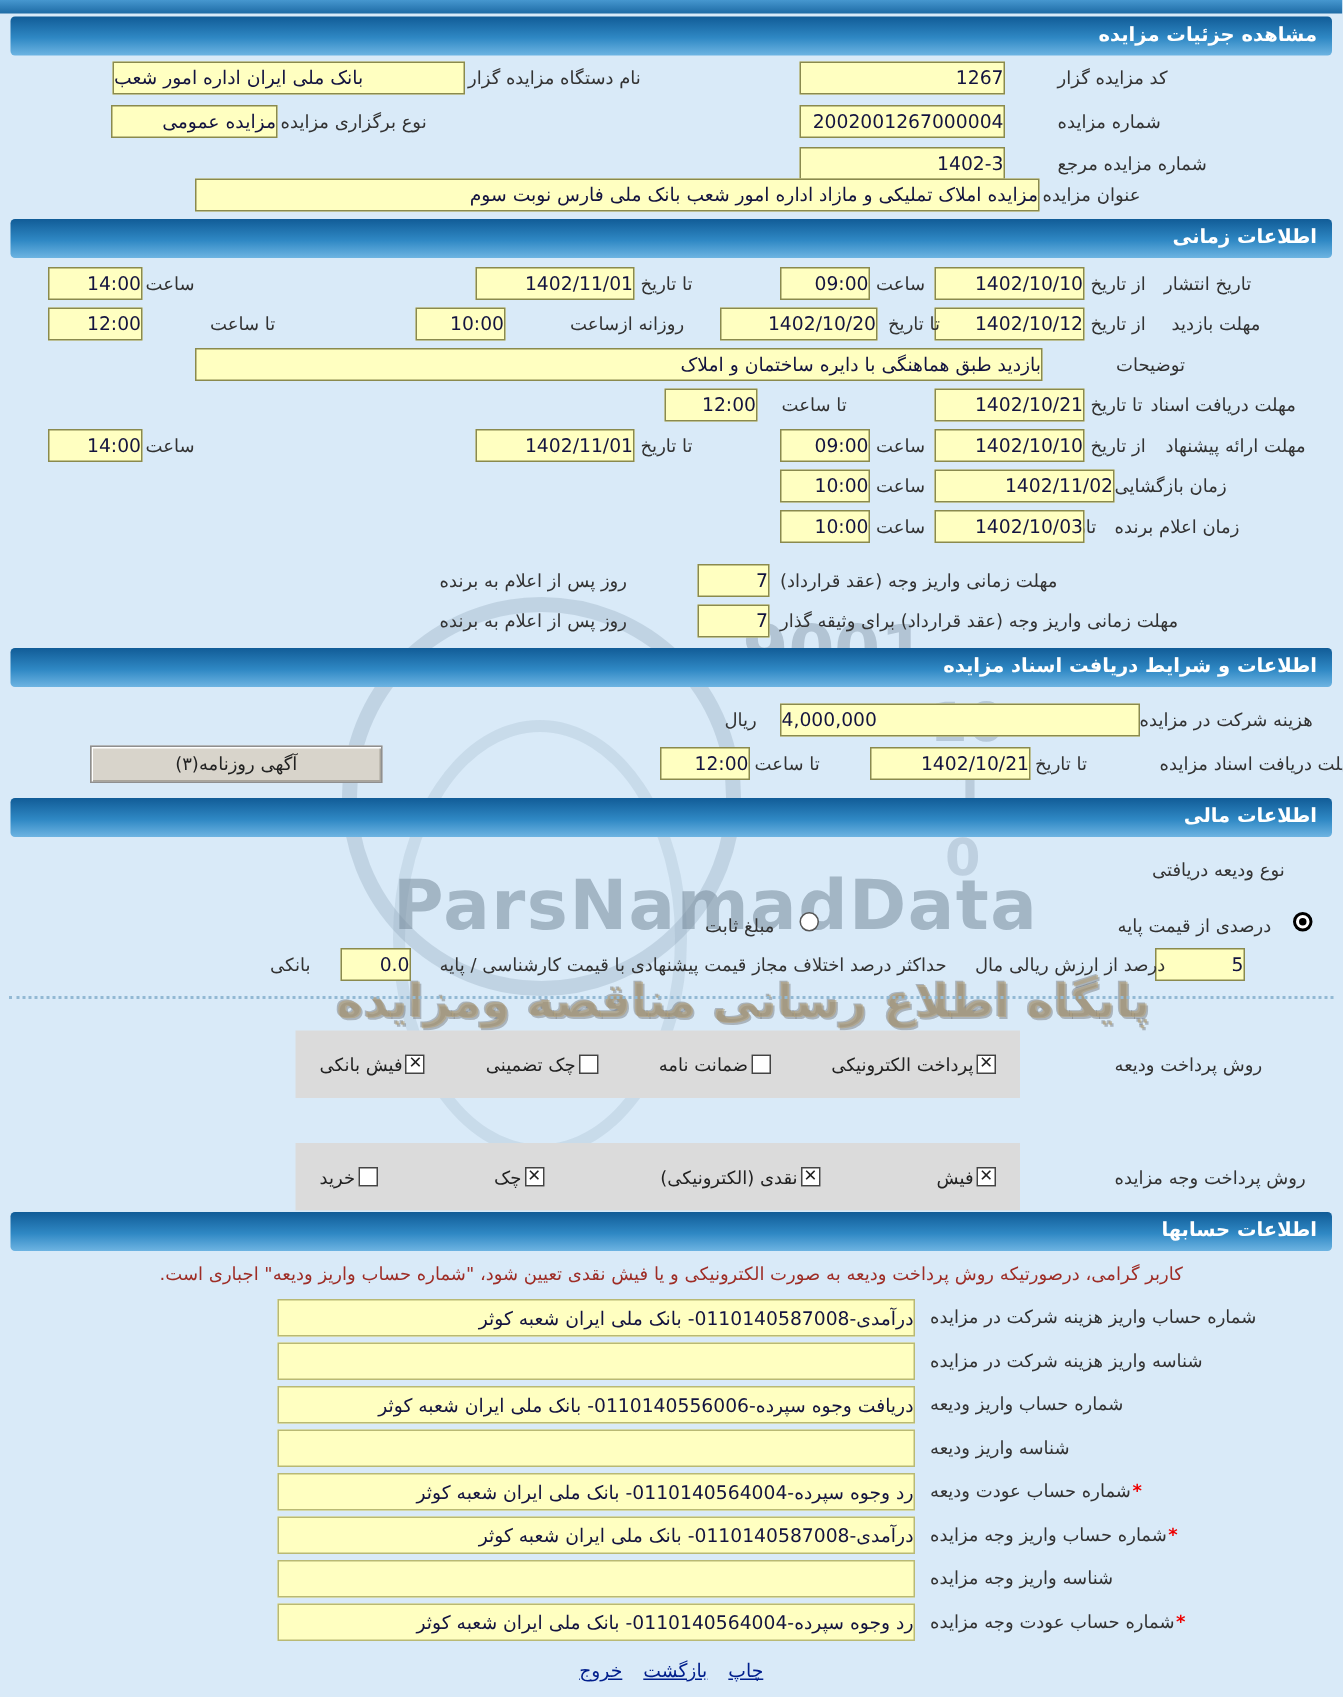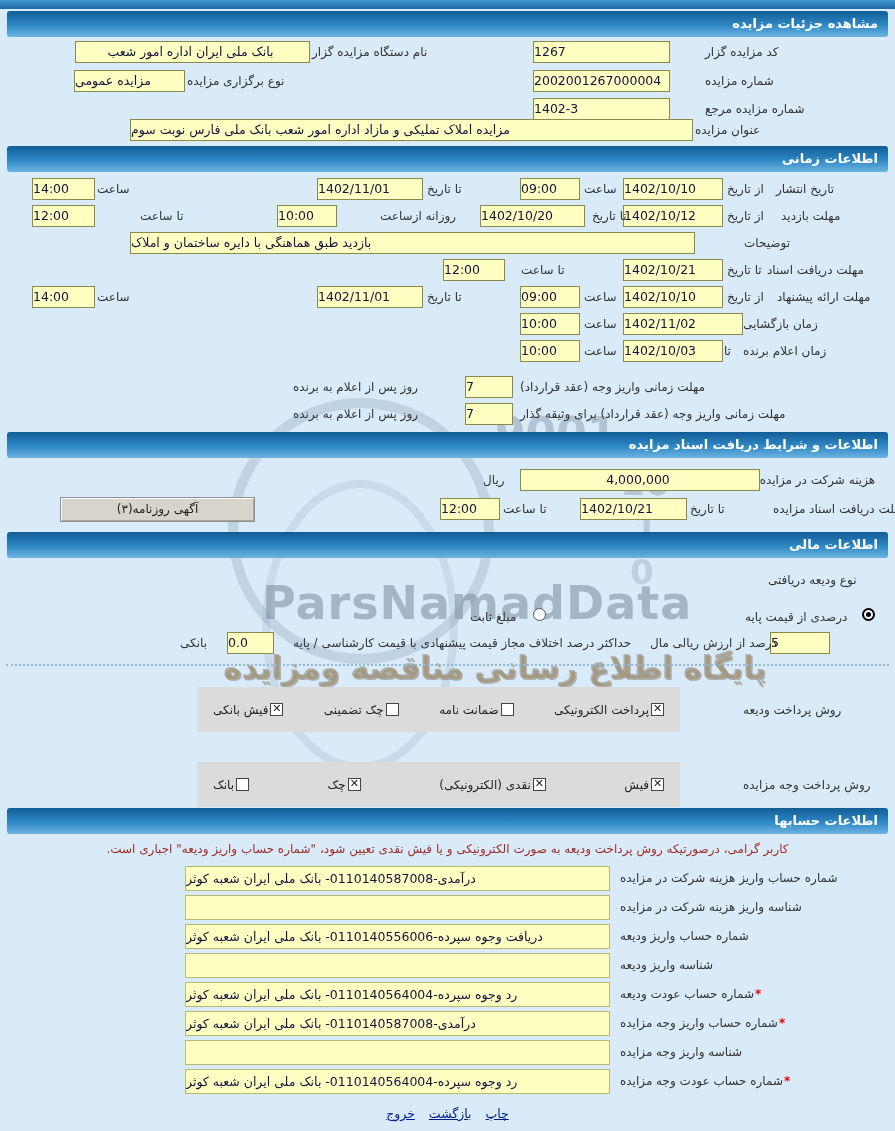--- a/index.html
+++ b/index.html
@@ -6,24 +6,24 @@
   .page{position:relative;width:895px;height:1131px;background:#d9eaf8;
         font-family:"DejaVu Sans",sans-serif;overflow:hidden;direction:rtl;}
   .topstrip{position:absolute;left:0;top:0;width:100%;height:9px;
         background:linear-gradient(#4697cf,#1e6ba5);z-index:3;}
   .bar{position:absolute;left:7px;right:7px;height:26px;box-sizing:border-box;
         background:linear-gradient(#115c97,#2f88c4 55%,#6db4e2);
         border-radius:3px;color:#fff;font-size:13px;font-weight:bold;
         line-height:26px;padding:0 10px;text-align:right;z-index:3;}
   .lbl{position:absolute;font-size:12px;color:#333;white-space:nowrap;line-height:16px;z-index:4;}
   .fld{position:absolute;height:22px;box-sizing:border-box;background:#ffffc1;
-War        border:1px solid #8a8a4e;font-size:12.5px;color:#13133f;text-align:left;
+War        border:1px solid #8a8a4e;font-size:12.5px;color:#13133f;text-align:right;
         line-height:20px;white-space:nowrap;overflow:hidden;z-index:4;}
   .fld{border:1px solid #8a8a4e;}
-  .fld.rt{text-align:center;padding-right:4px;}
+  .fld.rt{text-align:left;padding-right:4px;}
   .fld.acct{border:1px solid #b9b974;}
   .ltr{direction:ltr;}
   .btn{position:absolute;background:#d8d4cb;border:1px solid #8f8f8f;
         box-shadow:inset 1px 1px 0 #ffffff, inset -1px -1px 0 #a9a59c;
         font-size:12px;color:#222;text-align:center;line-height:23px;height:25px;
         box-sizing:border-box;z-index:4;cursor:pointer;}
   .panel{position:absolute;background:#dbdbdb;display:flex;align-items:center;
         direction:rtl;z-index:1;font-size:12px;color:#222;box-sizing:border-box;
         justify-content:space-between;padding:0 16px;}
   .cbitem{display:inline-flex;align-items:center;white-space:nowrap;direction:rtl;}
@@ -221,21 +221,21 @@
     <span class="cbitem">
       <span class="cb checked"></span>
       <span>نقدی (الکترونیکی)</span>
     </span>
     <span class="cbitem">
       <span class="cb checked"></span>
       <span>چک</span>
     </span>
     <span class="cbitem">
       <span class="cb"></span>
-      <span>بانک</span>
+      <span>خرید</span>
     </span>
   </div>
 
   <div class="bar" style="top:808px">
     <span>اطلاعات حسابها</span>
   </div>
 
   <div class="notice" style="top:842px">کاربر گرامی، درصورتیکه روش پرداخت ودیعه به صورت الکترونیکی و یا فیش نقدی تعیین شود، "شماره حساب واریز ودیعه" اجباری است.</div>
 
   <div class="lbl" style="left:620px;top:870px">شماره حساب واریز هزینه شرکت در مزایده</div>

